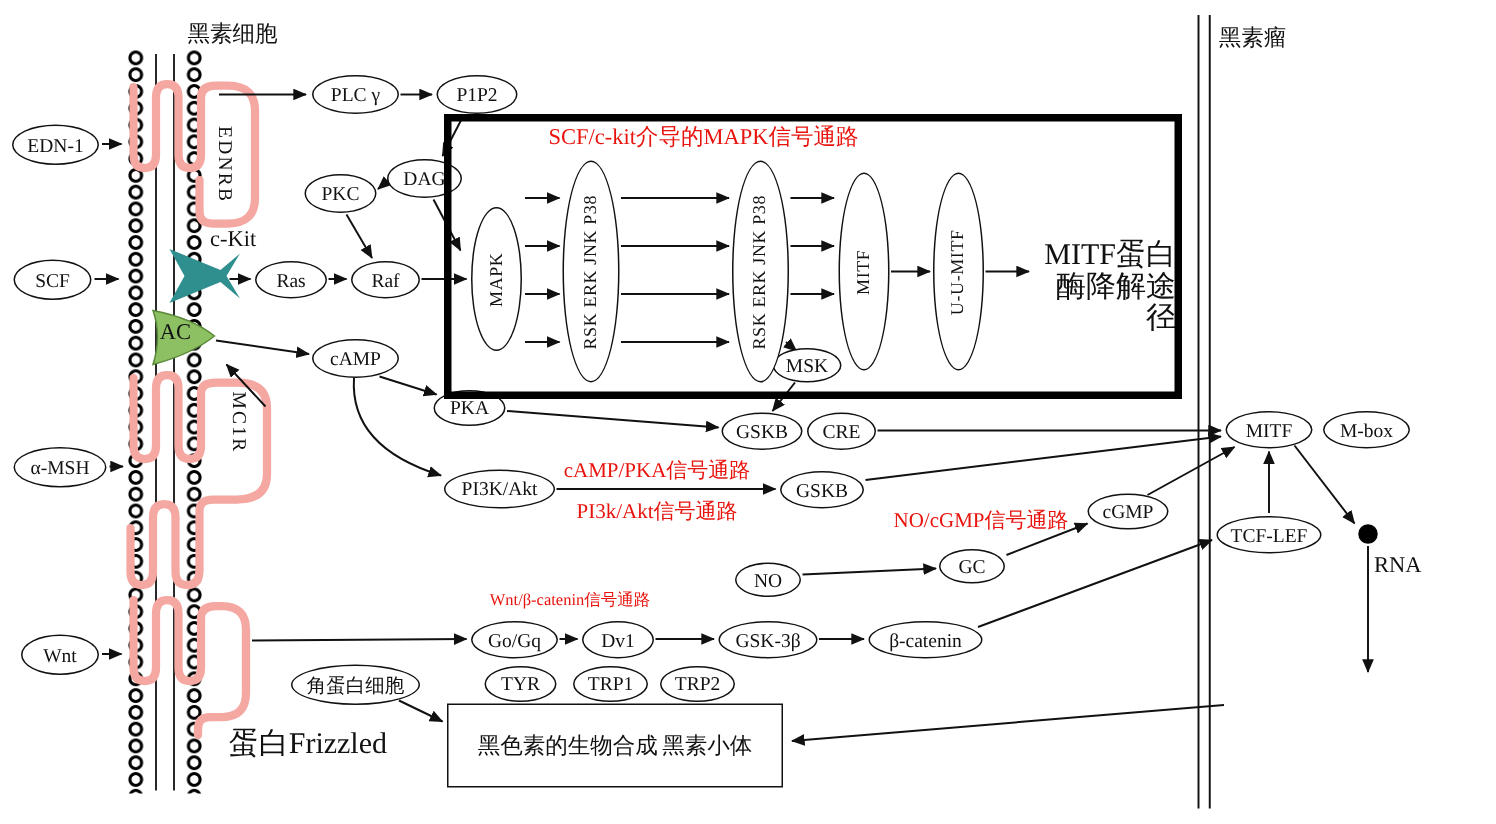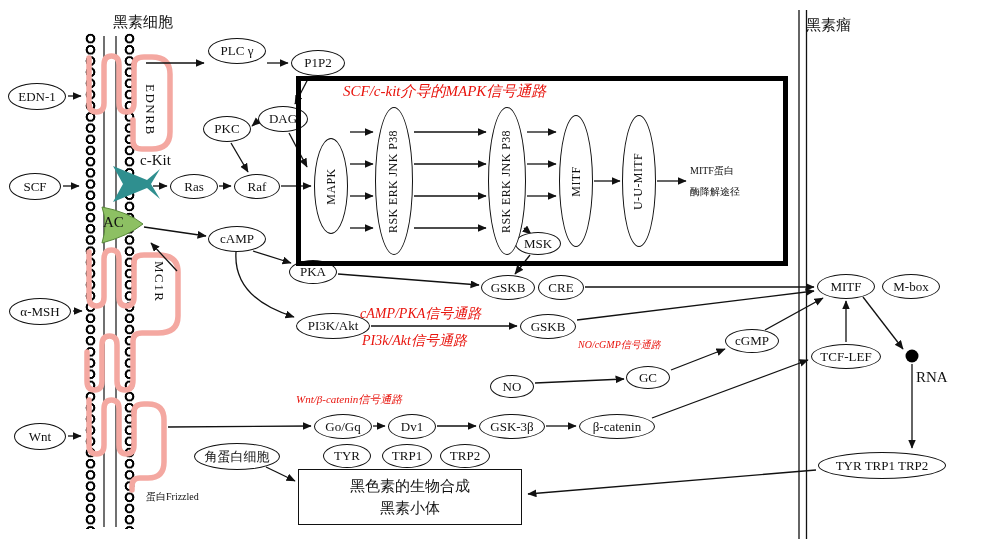--- a/index.html
+++ b/index.html
@@ -7,30 +7,30 @@
           font-family:"Liberation Serif",serif;color:#111;}
   .beads{position:absolute;top:33px;height:496px;width:13px;z-index:1;
          background-image:radial-gradient(circle at 6.5px 5.6px,#fff 2.6px,#000 3.1px,#000 4.6px,rgba(0,0,0,0) 5.2px);
          background-size:13px 11.2px;background-repeat:repeat-y;}
   svg.layer{position:absolute;left:0;top:0;z-index:1;}
   .n{position:absolute;background:#fff;border:1.2px solid #111;border-radius:50%;
      display:flex;align-items:center;justify-content:center;font-size:13px;white-space:nowrap;
      z-index:2;box-sizing:border-box;}
   .v .vt{transform:rotate(-90deg);white-space:nowrap;font-size:12px;letter-spacing:.4px;}
   .lbl{position:absolute;font-size:15px;z-index:3;white-space:nowrap;}
-  .c{text-align:left;}
-  .red{color:#e8130c;font-style:italic;}
+  .c{text-align:center;}
+  .red{color:#e8130c;}
   .vert{writing-mode:vertical-rl;letter-spacing:1.5px;font-size:13px;}
   .small{font-size:15px;}
   .mapk-box{position:absolute;left:296px;top:76px;width:492px;height:190px;
             border:5px solid #000;box-sizing:border-box;z-index:4;pointer-events:none;}
   .mel-box{position:absolute;left:298px;top:469px;width:224px;height:56px;border:1.3px solid #111;
-           box-sizing:border-box;z-index:2;display:flex;flex-direction:column;align-items:center;
+           box-sizing:border-box;z-index:2;display:flex;align-items:center;
            justify-content:center;gap:3px;font-size:15px;}
-  .twoline{position:absolute;z-index:3;font-size:10px;text-align:left;line-height:21px;}
+  .twoline{position:absolute;z-index:3;font-size:20px;text-align:right;line-height:21px;}
 </style>
 </head>
 <body>
 
 <div id="canvas">
 
   <div class="beads" style="left:84px"></div>
   <div class="beads" style="left:123px"></div>
 
   <svg class="layer" width="997" height="549" viewBox="0 0 997 549">
@@ -124,21 +124,21 @@
 
   <div class="mel-box">
     <span>黑色素的生物合成</span>
     <span>黑素小体</span>
   </div>
 
   <div class="n" style="left:8px;top:83px;width:58px;height:27px">EDN-1</div>
   <div class="n" style="left:9px;top:173px;width:52px;height:27px">SCF</div>
   <div class="n" style="left:9px;top:298px;width:62px;height:27px">α-MSH</div>
   <div class="n" style="left:14px;top:423px;width:52px;height:27px">Wnt</div>
-  <div class="n" style="left:208px;top:38px;width:58px;height:26px">PLC γ</div>
+  <div class="n" style="left:208px;top:50px;width:58px;height:26px">PLC γ</div>
   <div class="n" style="left:291px;top:50px;width:54px;height:26px">P1P2</div>
   <div class="n" style="left:258px;top:106px;width:50px;height:26px">DAG</div>
   <div class="n" style="left:203px;top:116px;width:48px;height:26px">PKC</div>
   <div class="n" style="left:170px;top:174px;width:48px;height:25px">Ras</div>
   <div class="n" style="left:234px;top:174px;width:46px;height:25px">Raf</div>
   <div class="n" style="left:208px;top:226px;width:58px;height:26px">cAMP</div>
   <div class="n" style="left:289px;top:260px;width:48px;height:24px">PKA</div>
   <div class="n" style="left:296px;top:313px;width:74px;height:26px">PI3K/Akt</div>
   <div class="n" style="left:481px;top:275px;width:54px;height:25px">GSKB</div>
   <div class="n" style="left:538px;top:275px;width:46px;height:25px">CRE</div>
@@ -151,21 +151,20 @@
   <div class="n" style="left:388px;top:414px;width:48px;height:25px">Dv1</div>
   <div class="n" style="left:479px;top:414px;width:66px;height:25px">GSK-3β</div>
   <div class="n" style="left:579px;top:414px;width:76px;height:25px">β-catenin</div>
   <div class="n" style="left:194px;top:443px;width:86px;height:27px">角蛋白细胞</div>
   <div class="n" style="left:323px;top:444px;width:48px;height:24px">TYR</div>
   <div class="n" style="left:382px;top:444px;width:50px;height:24px">TRP1</div>
   <div class="n" style="left:440px;top:444px;width:50px;height:24px">TRP2</div>
   <div class="n" style="left:817px;top:274px;width:58px;height:25px">MITF</div>
   <div class="n" style="left:882px;top:274px;width:58px;height:25px">M-box</div>
   <div class="n" style="left:811px;top:344px;width:70px;height:25px">TCF-LEF</div>
-  <div class="n" style="left:818px;top:452px;width:128px;height:27px">TYR TRP1 TRP2</div>
 
   <div class="n v" style="left:314px;top:138px;width:34px;height:96px">
     <span class="vt">MAPK</span>
   </div>
   <div class="n v" style="left:375px;top:107px;width:38px;height:148px">
     <span class="vt">RSK ERK JNK P38</span>
   </div>
   <div class="n v" style="left:488px;top:107px;width:38px;height:148px">
     <span class="vt">RSK ERK JNK P38</span>
   </div>
@@ -189,16 +188,16 @@
   </div>
 
   <div class="twoline" style="left:690px;top:160px;width:94px">
     <div>MITF蛋白</div>
     <div>酶降解途径</div>
   </div>
 
   <div class="lbl red c" style="left:343px;top:82px;width:252px">SCF/c-kit介导的MAPK信号通路</div>
   <div class="lbl red c" style="left:360px;top:305px;width:156px;font-size:14px">cAMP/PKA信号通路</div>
   <div class="lbl red c" style="left:362px;top:332px;width:152px;font-size:14px">PI3k/Akt信号通路</div>
-  <div class="lbl red c" style="left:578px;top:338px;width:152px;font-size:10px">NO/cGMP信号通路</div>
+  <div class="lbl red c" style="left:578px;top:338px;width:152px;font-size:14px">NO/cGMP信号通路</div>
   <div class="lbl red c" style="left:296px;top:392px;width:168px;font-size:11px">Wnt/β-catenin信号通路</div>
 
 </div>
 
 </body></html>

